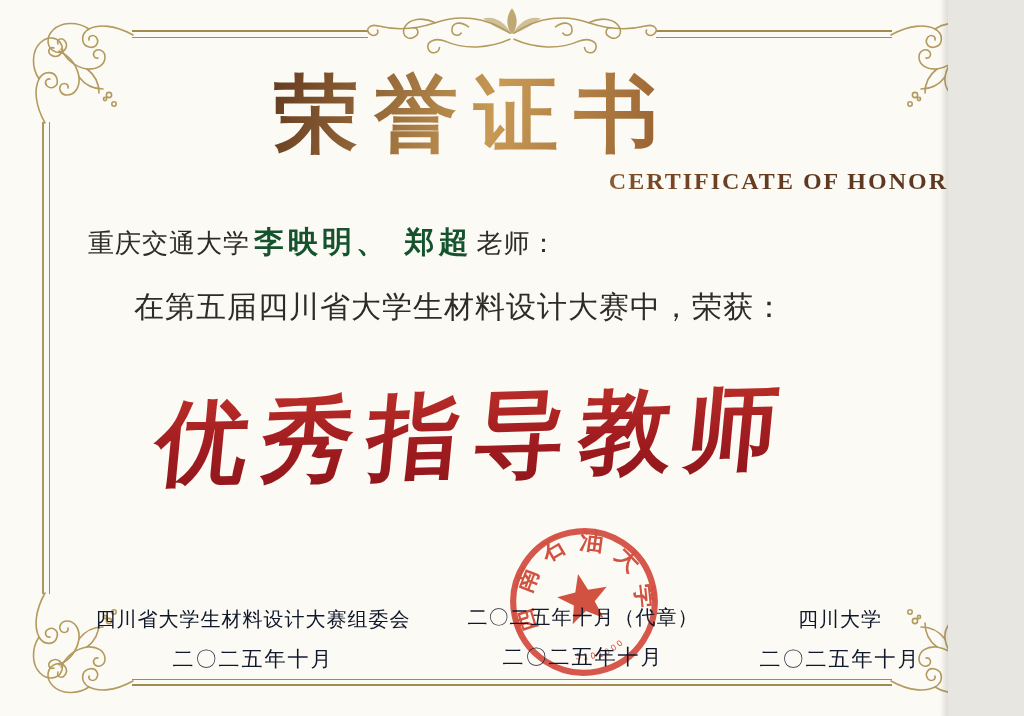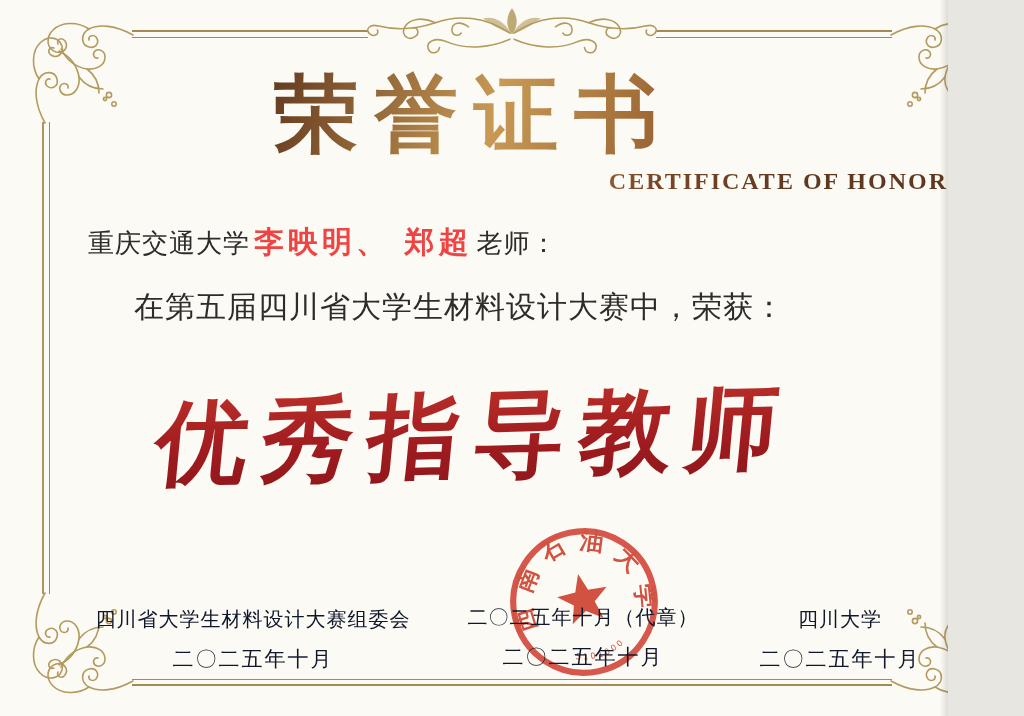--- a/index.html
+++ b/index.html
@@ -38,21 +38,21 @@
     -webkit-text-fill-color:transparent;color:transparent;
   }
   .line1{
     position:absolute;left:88px;top:222px;
     display:flex;align-items:baseline;
     color:#2e2c2a;
   }
   .line1 .print{font-size:26px;letter-spacing:1px;}
   .line1 .names{
     font-family:"DejaVu Serif","Liberation Serif",serif;
-    font-size:30px;font-weight:600;letter-spacing:4px;color:#ef4444;
+    font-size:30px;font-weight:600;letter-spacing:4px;color:#14532d;
     margin:0 4px;
   }
   .line2{
     position:absolute;left:134px;top:287px;
     font-size:30px;letter-spacing:1px;color:#2e2c2a;
   }
   .award{
     position:absolute;left:0;right:0;top:374px;
     text-align:center;
     font-family:"DejaVu Serif","Liberation Serif",serif;

